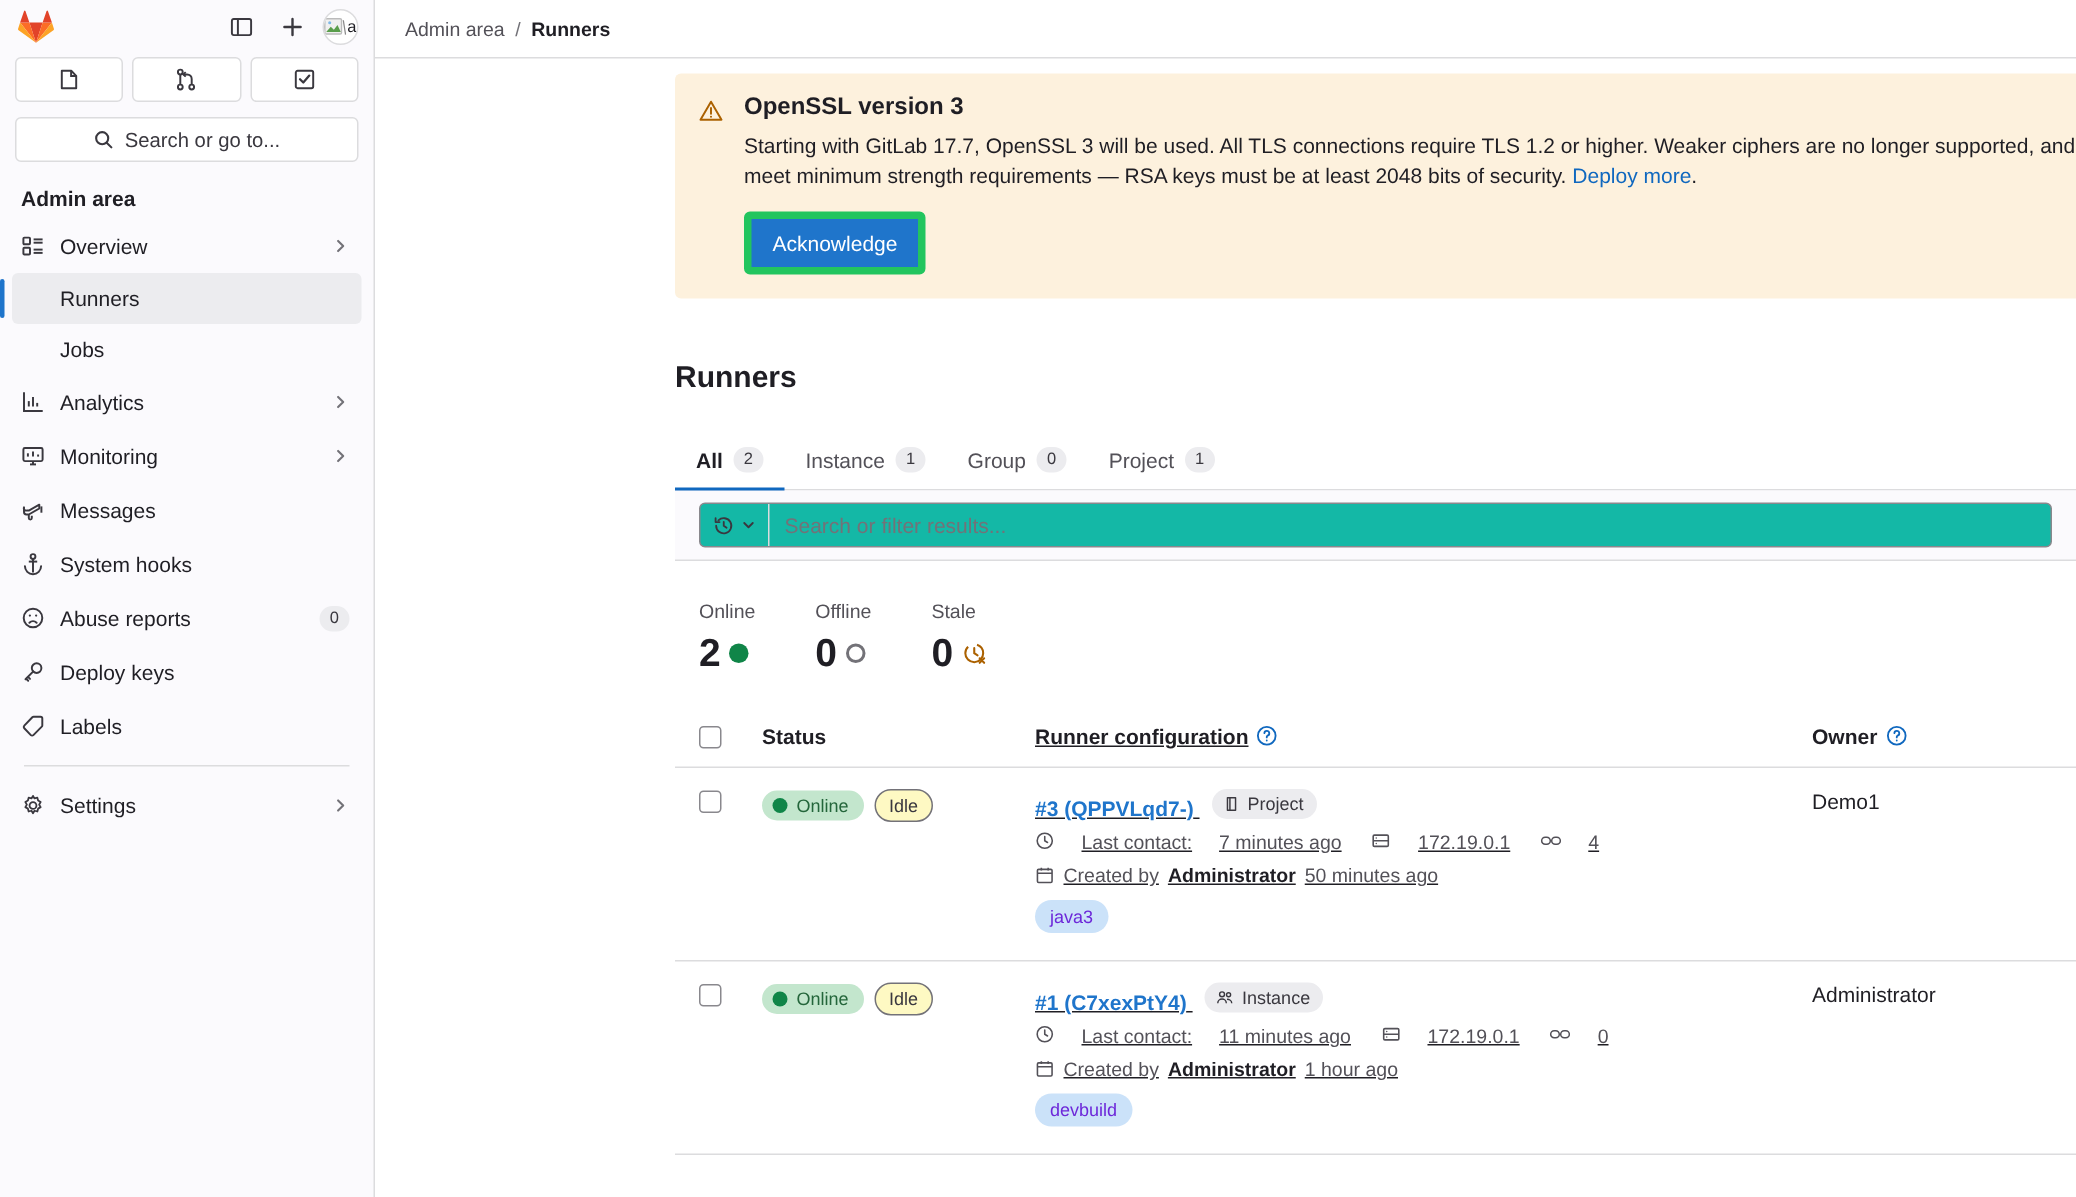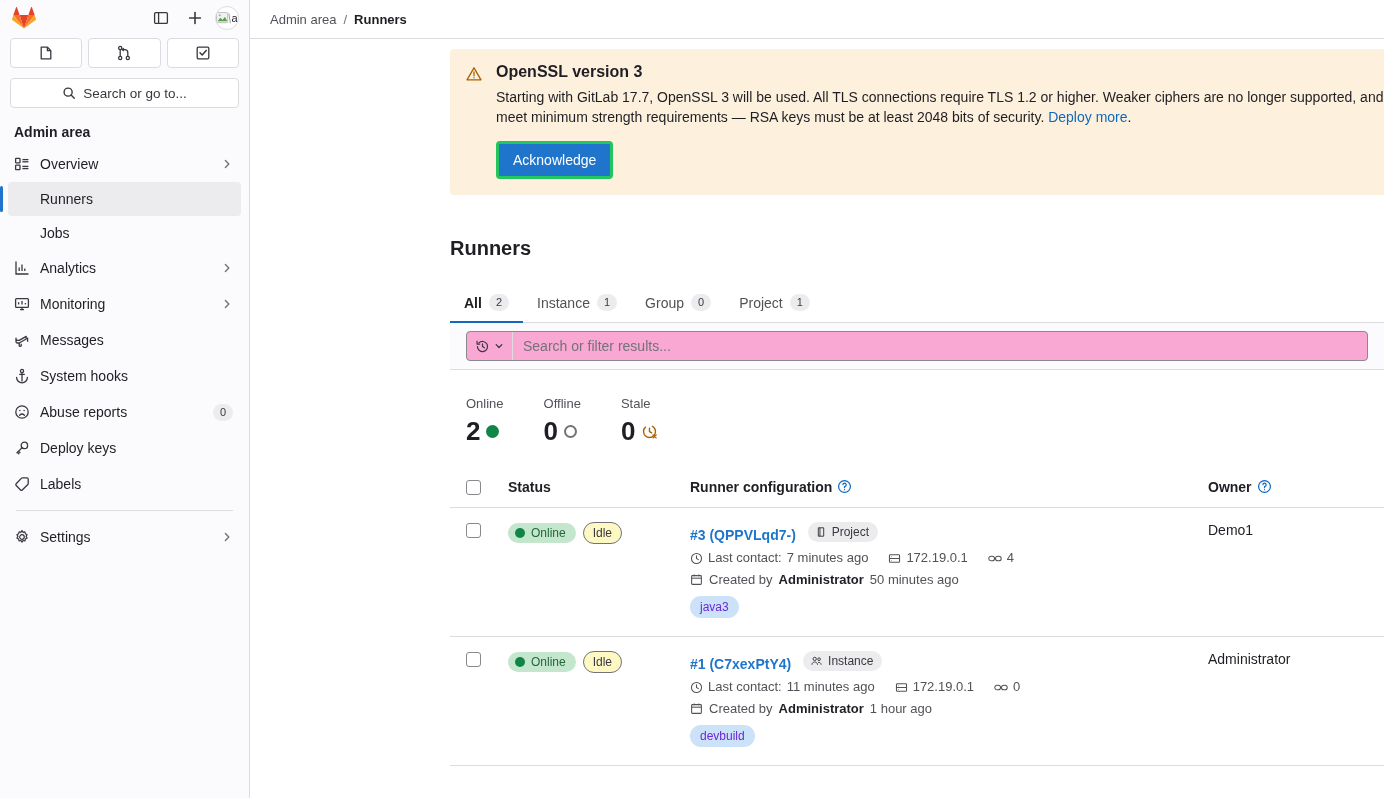--- a/index.html
+++ b/index.html
@@ -128,21 +128,21 @@
     width: 1100px;
   }
   .alert-icon { color: #ab6100; flex: 0 0 16px; margin-top: 3px; }
   .alert-body { flex: 1; }
   .alert-title { font-size: 16px; font-weight: bold; color: #1f1e24; margin-bottom: 6px; }
   .alert-text { font-size: 14px; color: #1f1e24; line-height: 20px; max-width: 1010px; }
   .alert-link { color: #1068bf; text-decoration: none; cursor: pointer; }
   .btn-primary {
     margin-top: 14px;
     background: #1f75cb; color: #fff;
-    border: 3px solid #22c55e; border-radius: 4px;
+    border: 5px solid #22c55e; border-radius: 4px;
     padding: 7px 14px; font-size: 14px; cursor: pointer;
     font-family: inherit; line-height: 18px;
   }
 
   
   .page-title { font-size: 20px; font-weight: bold; margin: 42px 0 0 0; color: #1f1e24; }
 
   .tabs {
     display: flex; align-items: flex-end; gap: 0;
     border-bottom: 1px solid #dcdcde;
@@ -164,21 +164,21 @@
 
   .filter-row {
     background: #fbfafd;
     border-bottom: 1px solid #dcdcde;
     padding: 8px 16px;
     display: flex; align-items: center;
     width: 934px;
   }
   .filter-box {
     display: flex; align-items: stretch;
-    background: #f9a8d4; border: 1px solid #89888d; border-radius: 4px;
+    background: #14b8a6; border: 1px solid #89888d; border-radius: 4px;
     flex: 1; height: 30px; overflow: hidden;
   }
   .filter-hist {
     display: flex; align-items: center; gap: 4px;
     padding: 0 8px; border-right: 1px solid #dcdcde;
     cursor: pointer; color: #3a383f;
   }
   .filter-input {
     border: 0; outline: none; flex: 1; padding: 0 10px;
     font-size: 14px; font-family: inherit; color: #1f1e24;
@@ -202,21 +202,21 @@
     border-bottom: 1px solid #dcdcde;
     font-size: 14px; font-weight: bold; color: #1f1e24;
   }
   .rt-row {
     display: flex; align-items: flex-start;
     padding: 14px 16px 18px 16px;
     border-bottom: 1px solid #dcdcde;
   }
   .col-check { flex: 0 0 42px; padding-top: 1px; }
   .col-status { flex: 0 0 182px; }
-  .col-config { flex: 1; min-width: 0; }
+  .col-config { flex: 1; min-width: 0; text-decoration: underline; }
   .col-owner { flex: 0 0 160px; font-size: 14px; color: #1f1e24; }
 
   .cbx {
     width: 15px; height: 15px; border: 1px solid #89888d;
     border-radius: 3px; background: #fff; cursor: pointer; display: block;
     -webkit-appearance: none; appearance: none;
   }
 
   .help-icon { color: #1068bf; margin-left: 5px; vertical-align: -2px; cursor: pointer; display:inline-block; }
 
@@ -244,21 +244,21 @@
     background: #ececef; color: #3a383f;
     border-radius: 11px; padding: 2px 9px 2px 7px;
     font-size: 12px; line-height: 16px; margin-left: 8px;
     vertical-align: 2px;
   }
   .meta-line {
     display: flex; align-items: center; gap: 6px;
     font-size: 13px; color: #535158; margin-top: 7px;
     flex-wrap: wrap;
   }
-  .meta-grp { display: inline-flex; align-items: flex-end; gap: 5px; margin-right: 14px; }
+  .meta-grp { display: inline-flex; align-items: flex-start; gap: 18px; margin-right: 14px; }
   .meta-bold { font-weight: bold; color: #1f1e24; }
   .tag {
     display: inline-block; background: #cbe2f9; color: #6d28d9;
     border-radius: 11px; padding: 3px 10px; font-size: 12px;
     line-height: 16px; margin-top: 9px;
   }
   svg { display: block; }
 </style>
 </head>
 <body>

